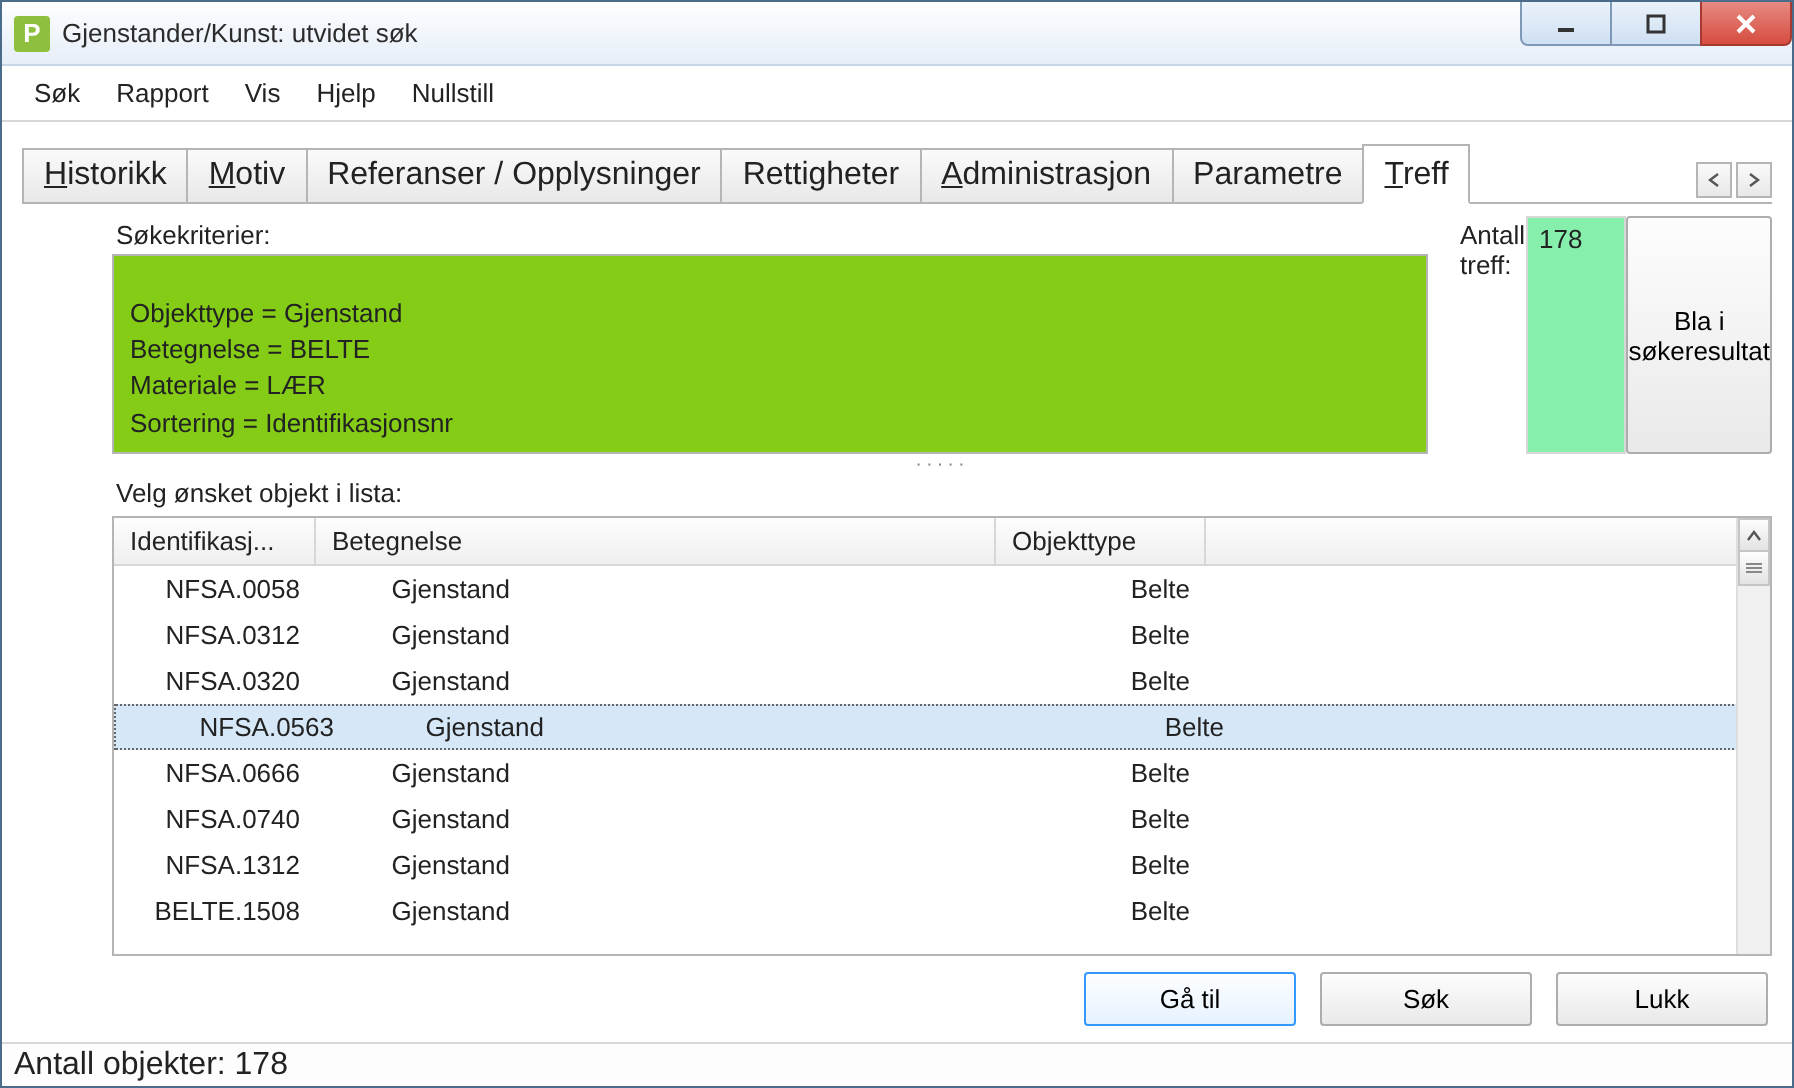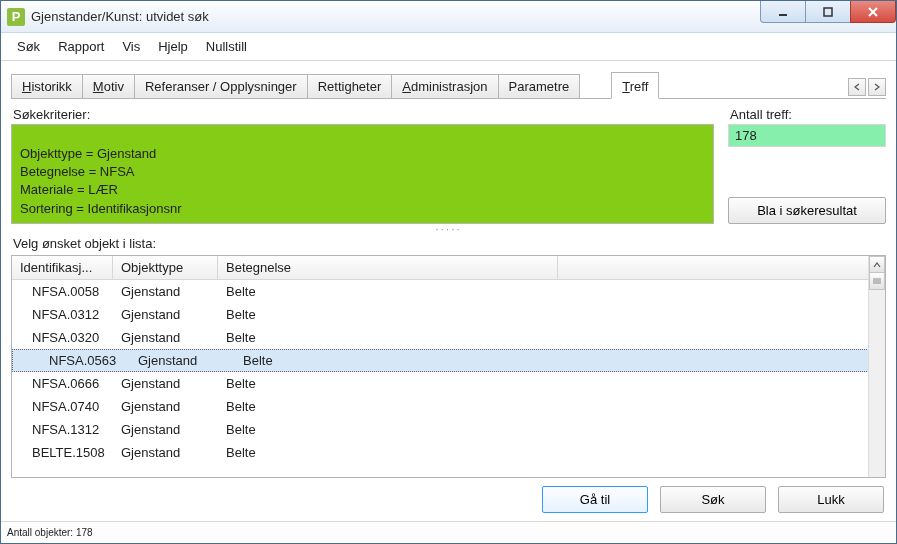--- a/index.html
+++ b/index.html
@@ -47,45 +47,45 @@
   .menubar .mi { padding: 3px 8px; border-radius:3px; }
 
   
   .tabregion {
     padding: 10px 10px 0 10px; background:#fff; flex:0 0 auto;
   }
   .tabstrip { display:flex; align-items:flex-end; border-bottom:1px solid #b5b5b5; position:relative; }
   .tab {
     border:1px solid #b5b5b5; border-bottom:1px solid #b5b5b5;
     background: linear-gradient(#fafafa,#e8e8e8);
-    padding: 4px 10px 4px 10px; margin-right:-1px; font-size:13px;
+    padding: 4px 10px 4px 10px; margin-right:-1px; font-size:16px;
     position:relative; top:1px;
   }
   .tab.active {
     background:#fff; border-bottom:1px solid #fff;
-    padding-top:6px; z-index:2;margin-left:32px;
+    padding-top:6px; z-index:2;
   }
   .tab .ul { text-decoration: underline; }
   .tab-scroll {
     margin-left:auto; display:flex; gap:2px; padding-bottom:2px;
   }
   .tab-scroll button {
     width:18px; height:18px; border:1px solid #b5b5b5;
     background: linear-gradient(#fafafa,#e8e8e8); font-size:11px;
     display:flex; align-items:center; justify-content:center; padding:0;
   }
 
   
   .content {
     padding: 6px 10px 8px 10px; background:#fff; flex:1 1 auto;
-    display:flex; flex-direction:column; overflow:hidden;
+    display:flex; flex-direction:column; overflow:hidden;margin-left:45px;
   }
   .top-row { display:flex; gap:14px; }
   .criteria-col { flex:1 1 auto; display:flex; flex-direction:column; }
-  .right-col { width:158px; flex:0 0 auto; display:flex; flex-direction:column; }
+  .right-col { width:158px; flex:0 0 auto; display:flex; flex-direction:row; }
 
   .lbl { margin: 2px 0 2px 2px; }
   .criteria-box {
     border:1px solid #b5b5b5; background:#84cc16; padding:20px 8px;
     height:100px; overflow:hidden; line-height:1.4;
   }
 
   .count-field {
     border:1px solid #d7d7d7; background:#86efac; padding:3px 6px; width:100%;
   }
@@ -116,21 +116,21 @@
   .th {
     padding:4px 8px; border-right:1px solid #d7d7d7; font-weight:normal;
     white-space:nowrap; overflow:hidden; text-overflow:ellipsis;
   }
   .th:last-child { border-right:none; }
   .c1 { width:101px; }
   .c2 { width:105px; }
   .c3 { width:340px; }
   .c4 { flex:1 1 auto; }
 
-  .tbody { flex:1 1 auto; overflow:hidden; position:relative; }
+  .tbody { flex:1 1 auto; overflow:hidden; position:relative;text-align:right; }
   .trow {
     display:flex; padding:2px 0; font-size:13px;
   }
   .trow.selected {
     background:#d6e8f8; border:1px dotted #666; padding:1px 16px;
   }
   .td { padding:2px 8px; white-space:nowrap; overflow:hidden; text-overflow:ellipsis; }
   .td.c1 { padding-left:20px; }
 
   .vscroll {
@@ -147,21 +147,21 @@
   
   .footer-buttons {
     display:flex; gap:12px; justify-content:flex-end; margin-top:8px;
     padding-right: 2px;
   }
   .footer-buttons .btn { width:106px; }
 
   
   .statusbar {
     height:22px; border-top:1px solid #d7d7d7; background:#fdfdfd;
-    display:flex; align-items:center; padding:0 6px; font-size:10px;
+    display:flex; align-items:center; padding:0 6px; font-size:16px;
   }
 </style>
 </head>
 <body>
 
 <div class="window">
 
   <div class="titlebar">
     <span class="app-icon">P</span>
     <span class="title">Gjenstander/Kunst: utvidet søk</span>
@@ -217,42 +217,42 @@
     </div>
   </div>
 
   <div class="content">
 
     <div class="top-row">
       <div class="criteria-col">
         <div class="lbl">Søkekriterier:</div>
         <div class="criteria-box" id="criteria-box">
             <div>Objekttype = Gjenstand</div>
-            <div>Betegnelse = NFSA</div>
+            <div>Betegnelse = BELTE</div>
             <div>Materiale = LÆR</div>
             <div>Sortering = Identifikasjonsnr</div>
           </div>
       </div>
       <div class="right-col">
         <div class="lbl">Antall treff:</div>
         <div class="count-field">178</div>
         <div style="flex:1"></div>
         <button class="btn">Bla i søkeresultat</button>
       </div>
     </div>
 
     <div class="dots">·····</div>
 
     <div class="lbl list-label">Velg ønsket objekt i lista:</div>
 
     <div class="table-wrap">
       <div class="thead">
         <div class="th c1">Identifikasj...</div>
+        <div class="th c3">Betegnelse</div>
         <div class="th c2">Objekttype</div>
-        <div class="th c3">Betegnelse</div>
         <div class="th c4"></div>
       </div>
       <div class="tbody" id="tbody">
           <div class="trow">
             <div class="td c1">NFSA.0058</div>
             <div class="td c2">Gjenstand</div>
             <div class="td c3">Belte</div>
           </div>
           <div class="trow">
             <div class="td c1">NFSA.0312</div>

